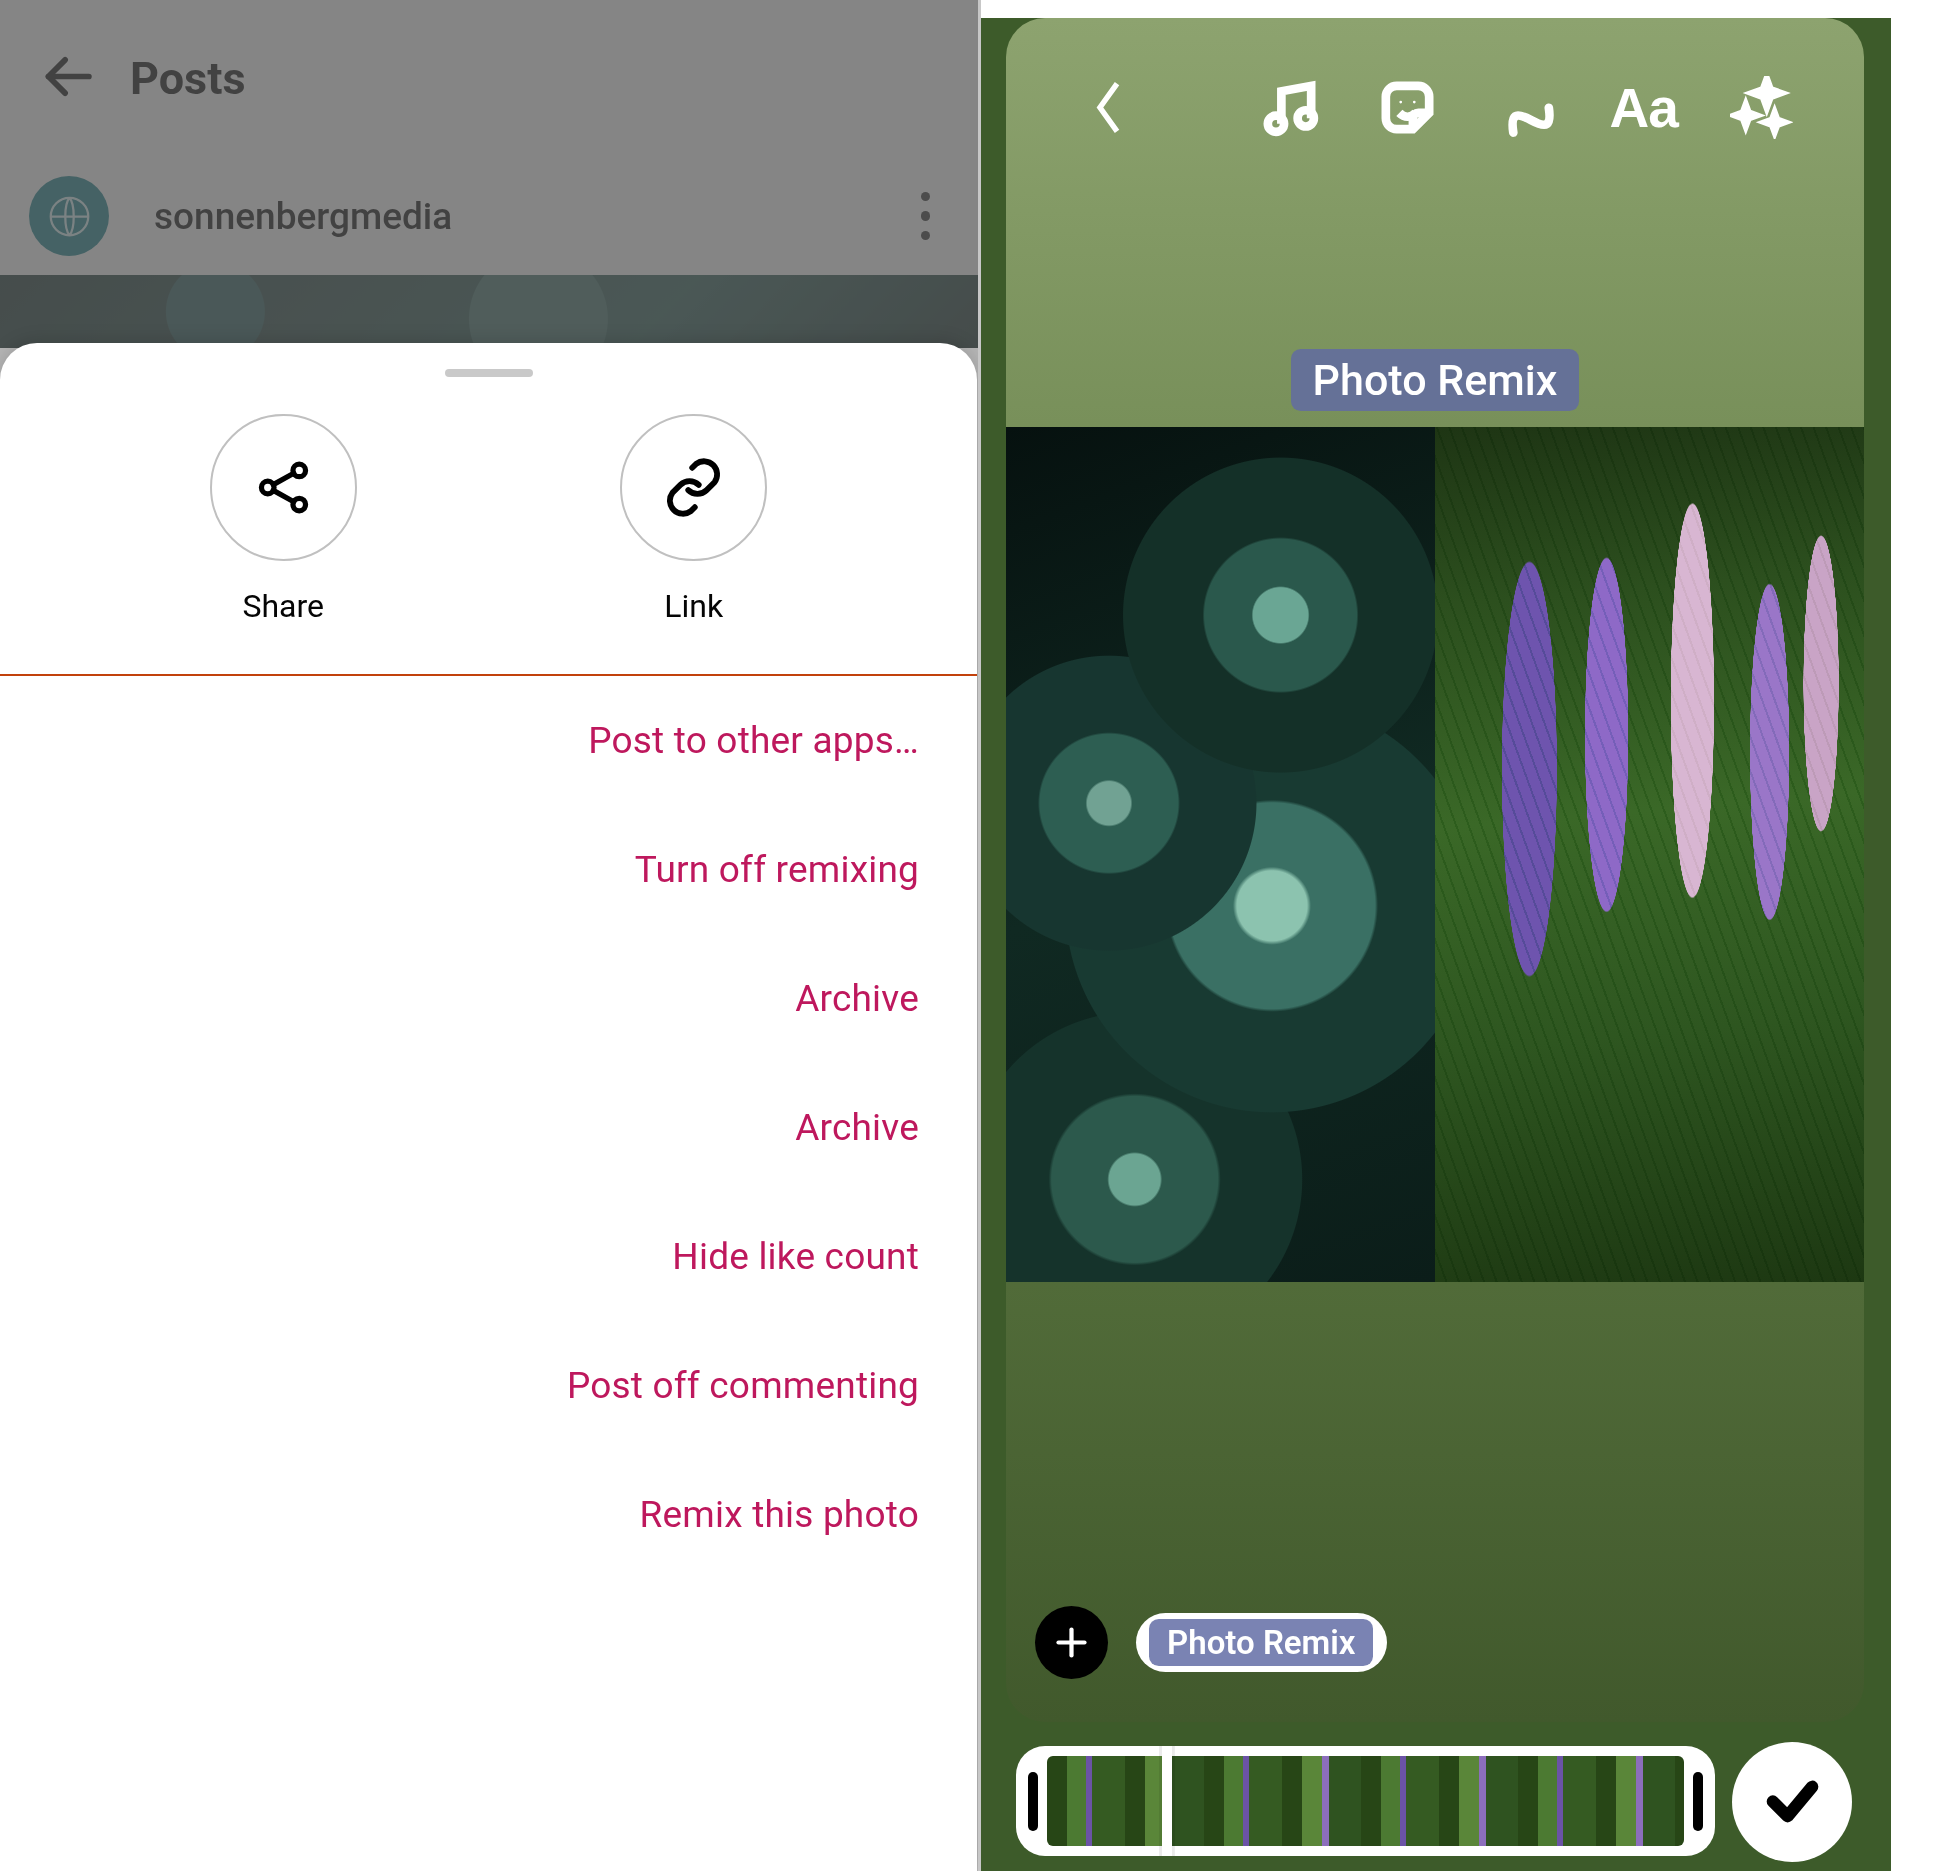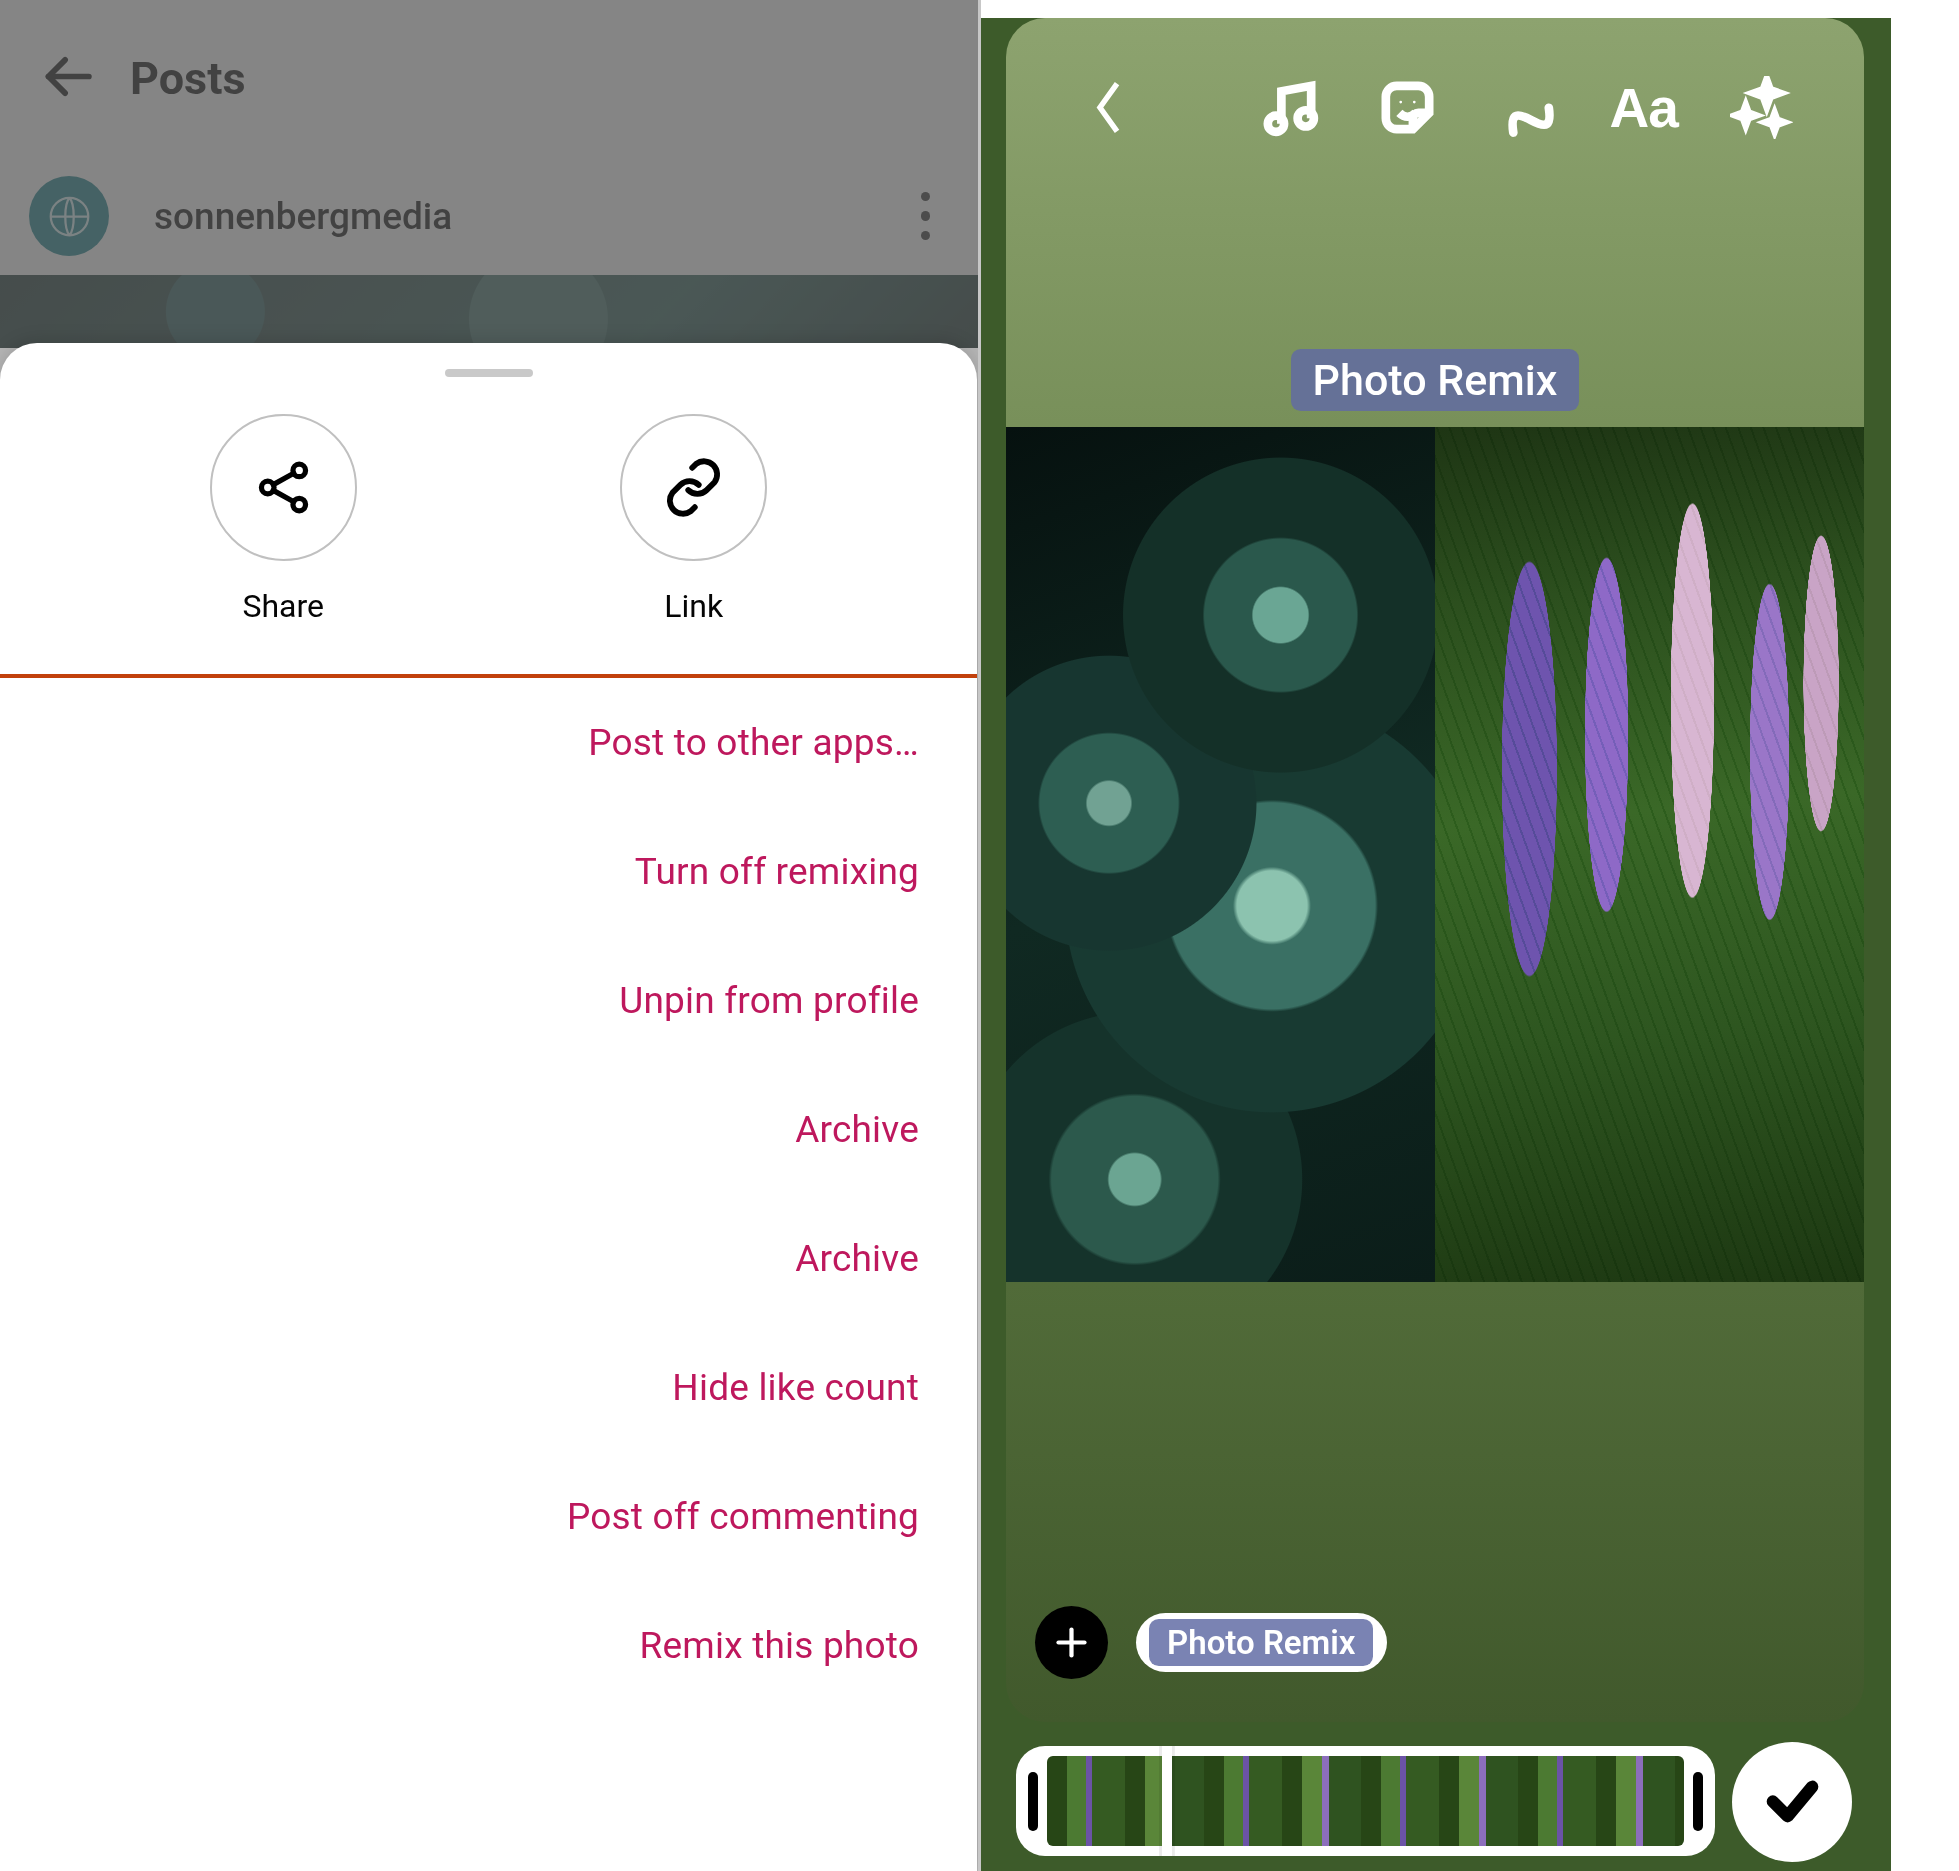--- a/index.html
+++ b/index.html
@@ -76,21 +76,21 @@
   }
   .sheet .grabber {
     width: 88px; height: 8.8px; border-radius: 4.9px;
     background: #c9c9c9;
     margin: 25.5px auto 9.8px;
   }
   .sheet .actions {
     display: flex;
     justify-content: space-around;
     padding: 27.4px 78px 49px;
-    border-bottom: 4px solid #c2410c;
+    border-bottom: 2px solid #c2410c;
   }
   .sheet .action {
     display: flex; flex-direction: column; align-items: center; gap: 25.5px;
   }
   .sheet .action .circ {
     width: 147px; height: 147px; border-radius: 50%;
     border: 2.9px solid #c0c0c0;
     display: flex; align-items: center; justify-content: center;
   }
   .sheet .action .circ svg { width: 63px; height: 63px; }
@@ -303,21 +303,20 @@
               <path d="M14 11a5 5 0 0 0-7 0l-3 3a5 5 0 0 0 7 7l1.5-1.5"></path>
             </svg>
         </span>
         <span class="lbl">Link</span>
       </div>
     </div>
 
     <div class="menu">
       <div class="menu-item">Post to other apps…</div>
       <div class="menu-item">Turn off remixing</div>
-      <div class="menu-item">Unpin from profile</div>
       <div class="menu-item">Archive</div>
       <div class="menu-item">Archive</div>
       <div class="menu-item">Hide like count</div>
       <div class="menu-item">Post off commenting</div>
       <div class="menu-item">Remix this photo</div>
     </div>
   </div>
 </div>
 
 <div class="right">

